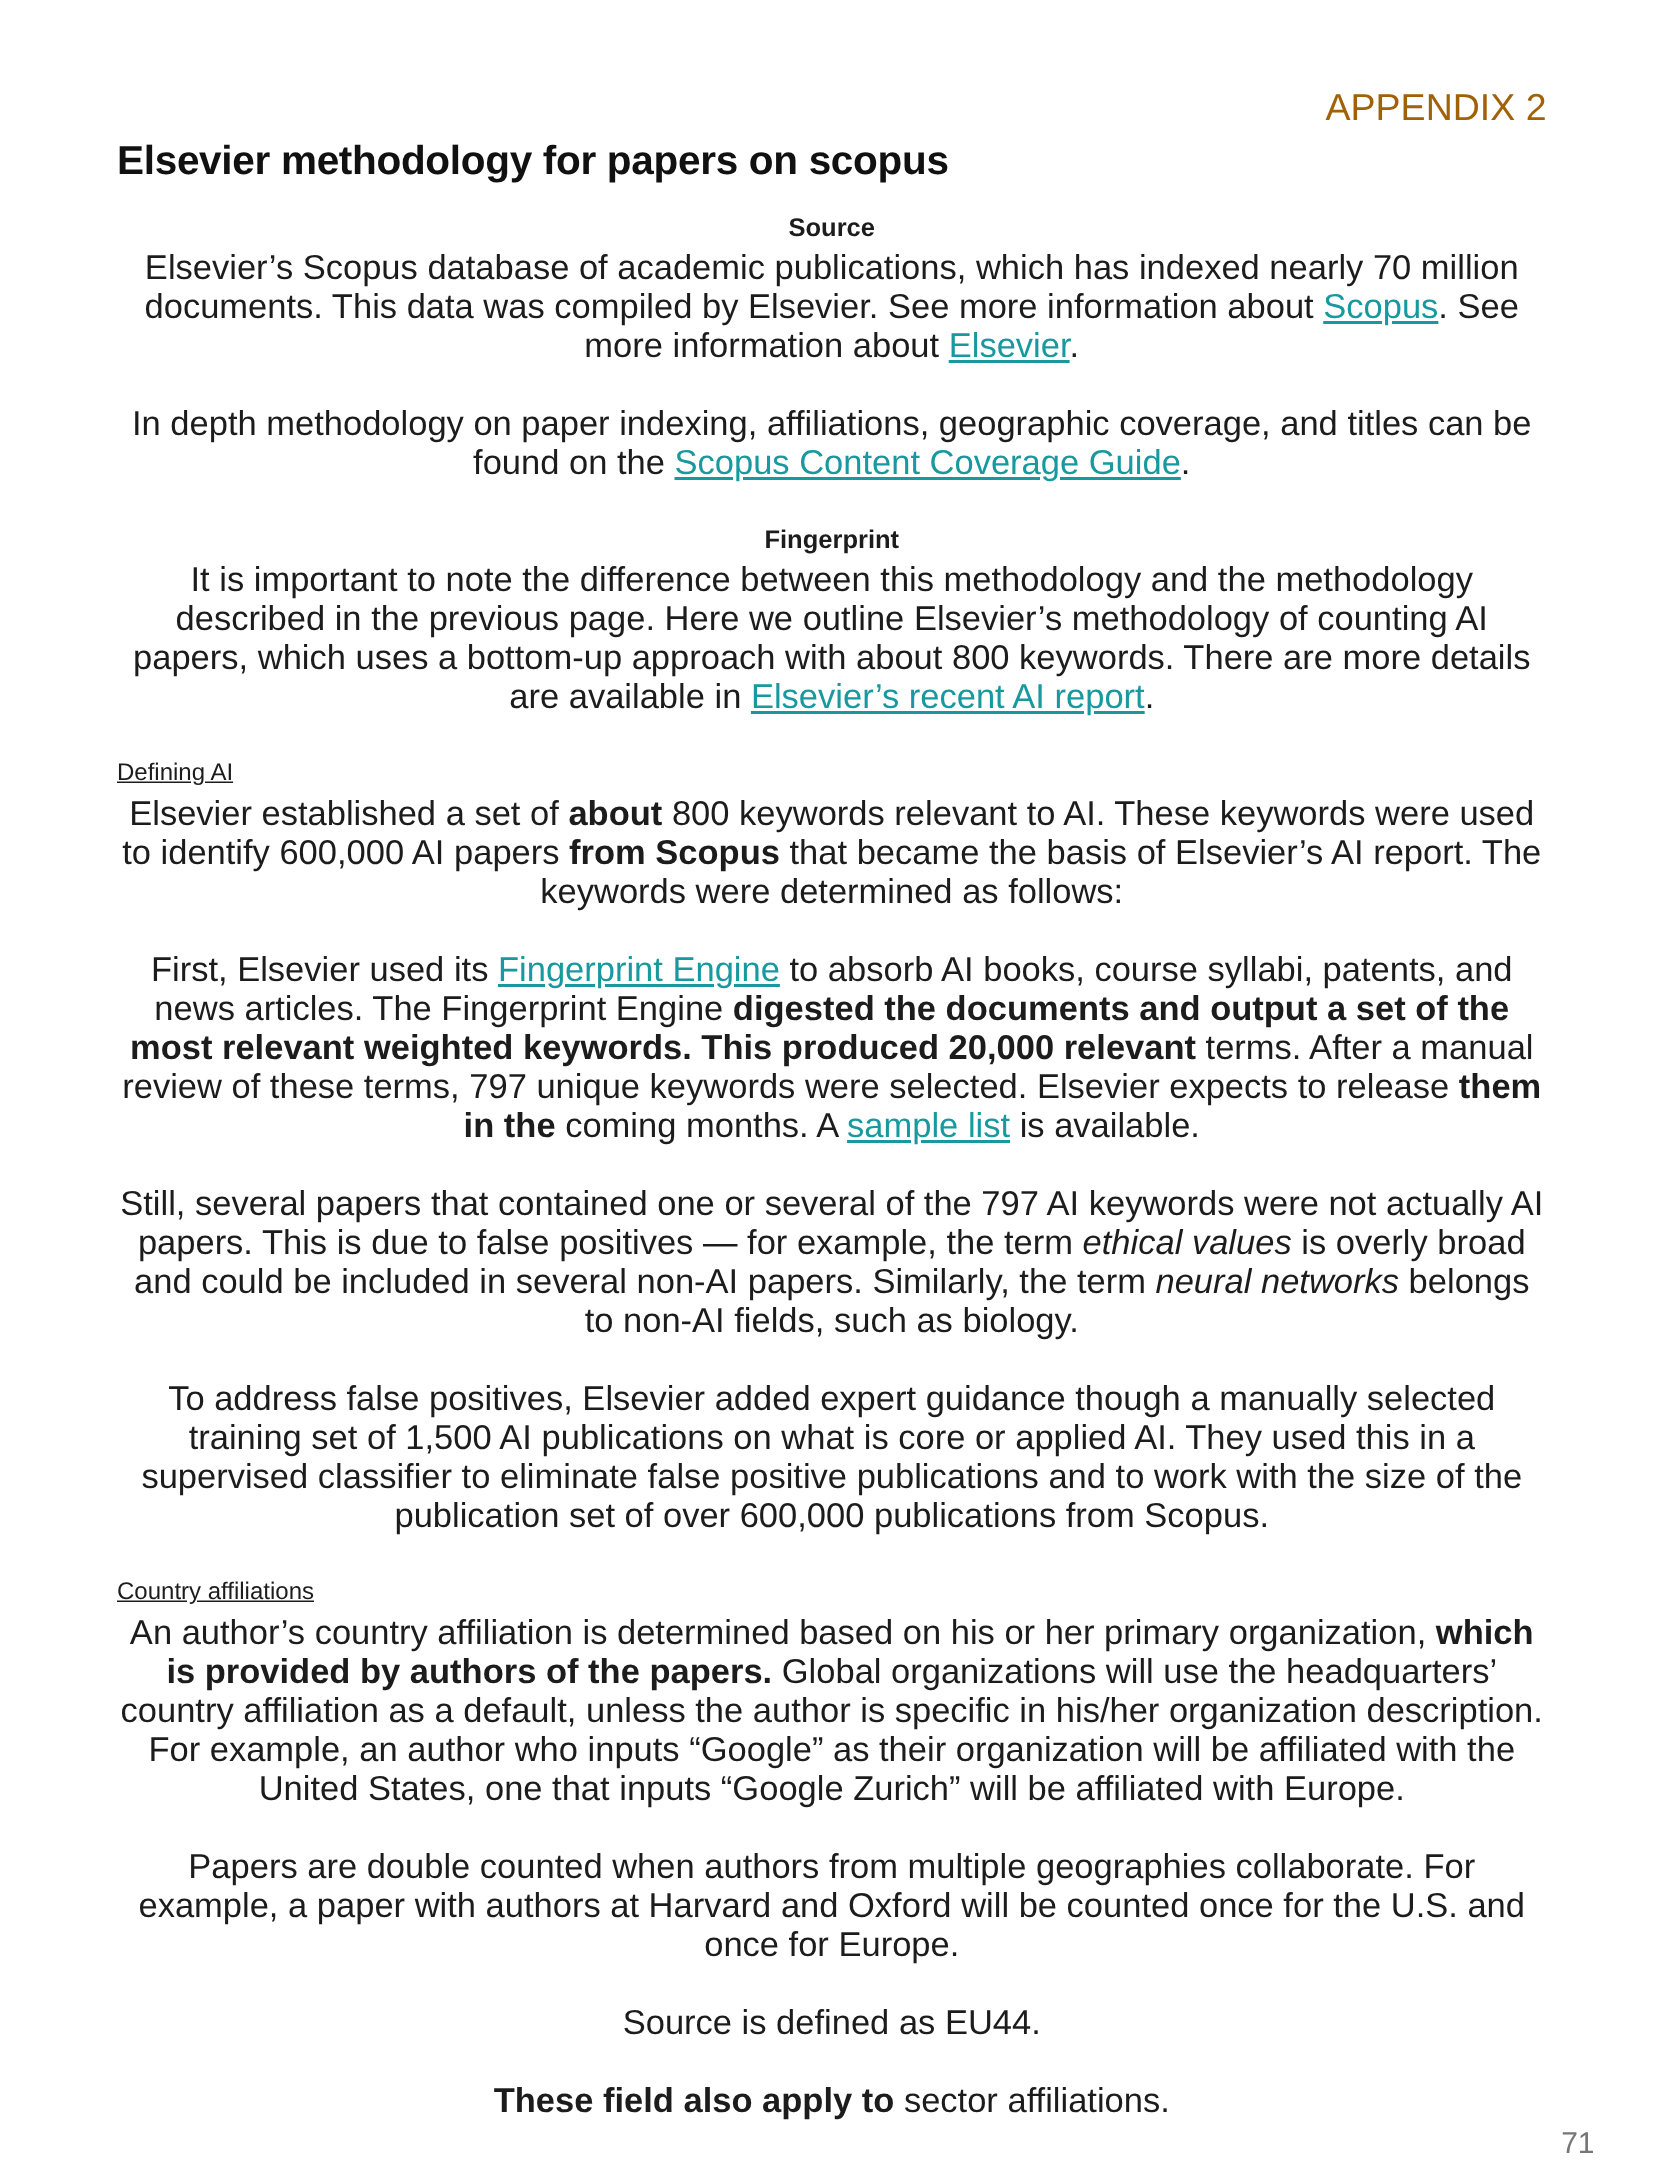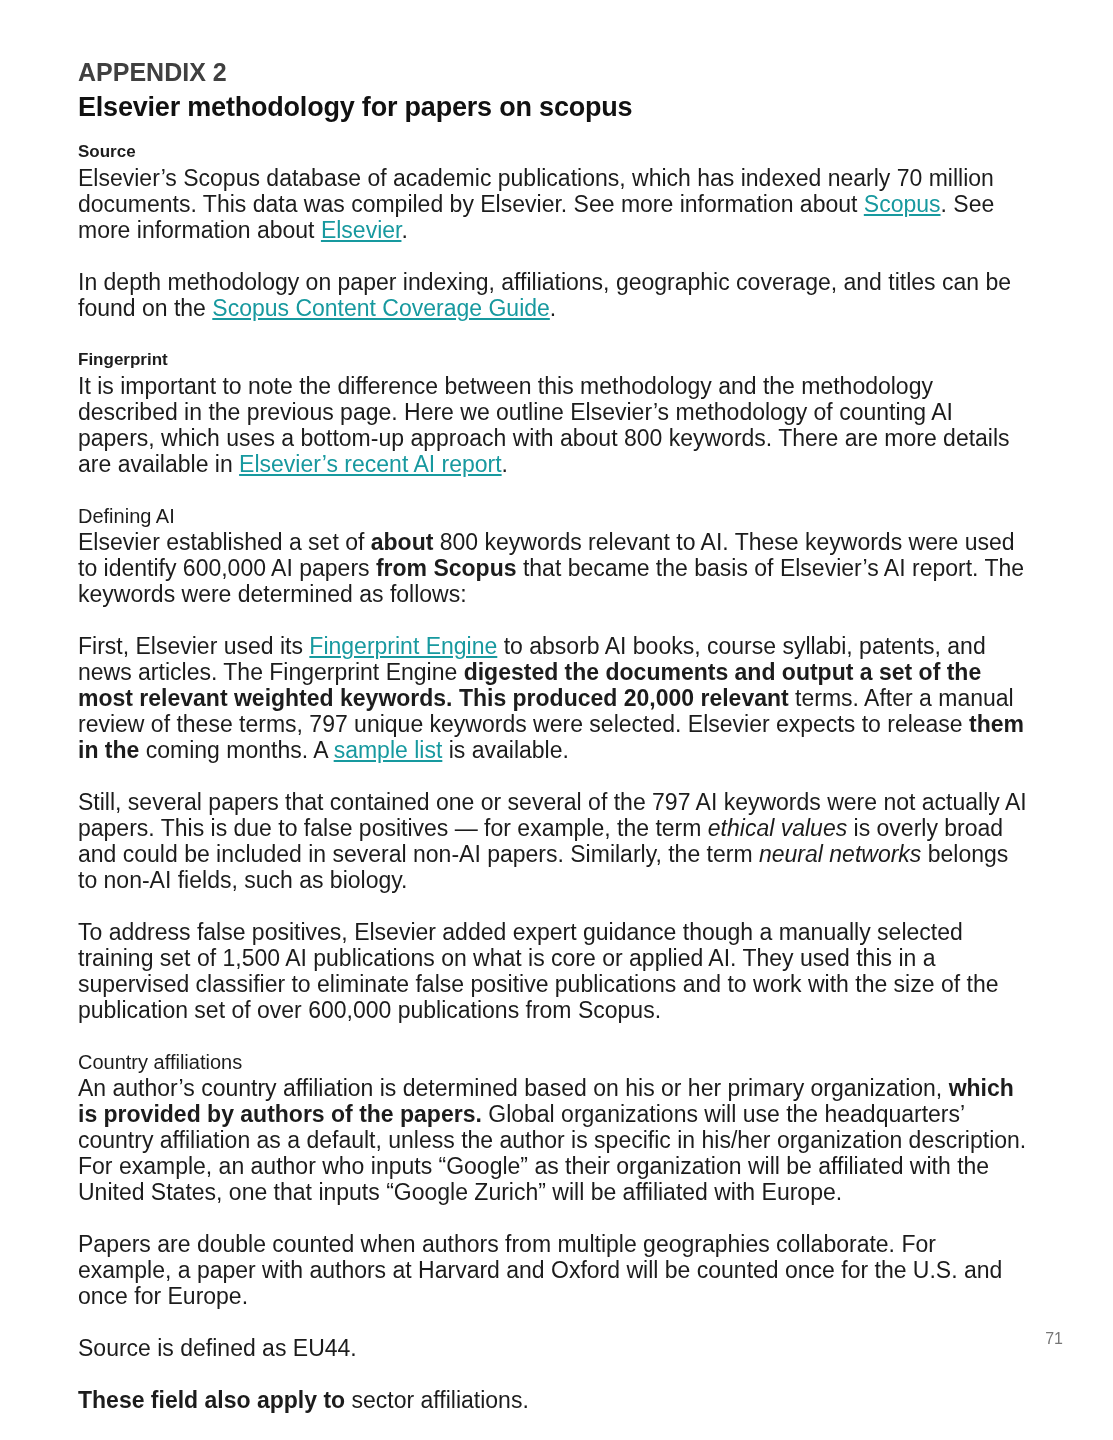--- a/index.html
+++ b/index.html
@@ -15,73 +15,75 @@
     font-family:"Liberation Sans", sans-serif;
     color:var(--text);
     position:relative;
     overflow:hidden;
   }
   .page{
     padding:57px 82px 0 78px;
   }
   .kicker{
     font-size:25px;
-    font-weight:700;
+    font-weight:400;
     line-height:1.25;
-    color:#404040;
+    color:#a16207;
+    text-align:right;
   }
   .title{
     font-size:27px;
     font-weight:700;
     line-height:1.12;
     margin:4px 0 9px 0;
     color:#111;
     letter-spacing:-0.2px;
   }
   .nav-links{display:block;}
   .nav-link{
     display:table;
     color:var(--link);
     text-decoration:underline;
     font-size:17px;
     line-height:22px;
     cursor:pointer;
   }
   .doc-body{margin-top:17px;}
-  .section{margin-top:26px;}
+  .section{margin-top:26px;text-align:center;}
   .section:first-child{margin-top:0;}
   .h-bold{
     font-weight:700;
     font-size:17px;
     line-height:26px;
   }
   .h-underline{
     font-weight:400;
-    font-size:20px;
+    font-size:16px;
     line-height:26px;
+    text-decoration:underline;
     display:table;
   }
   p.para{
     margin:0 0 26px 0;
     font-size:23px;
     line-height:26px;
   }
   p.para:last-child{margin-bottom:0;}
   .inline-link{
     color:var(--link);
     text-decoration:underline;
     cursor:pointer;
   }
   .run-b{font-weight:700;}
   .run-i{font-style:italic;margin-top:12px;}
   .pageno{
     position:absolute;
-    top:1330px;
+    top:1418px;
     right:50px;
-    font-size:16px;
+    font-size:20px;
     color:var(--muted);
   }
 </style>
 </head>
 <body>
 
 <div class="page">
   <div class="kicker">APPENDIX 2</div>
   <h1 class="title">Elsevier methodology for papers on scopus</h1>
   <div class="doc-body" id="doc-body">

